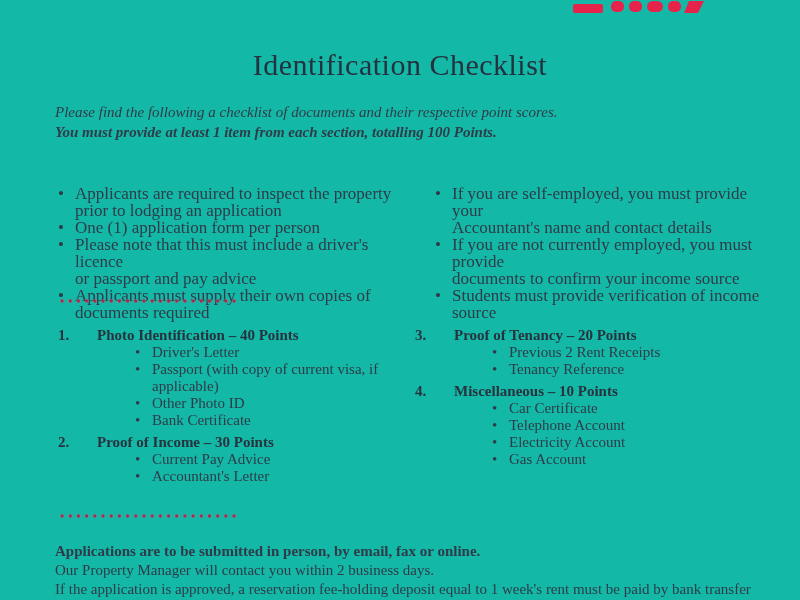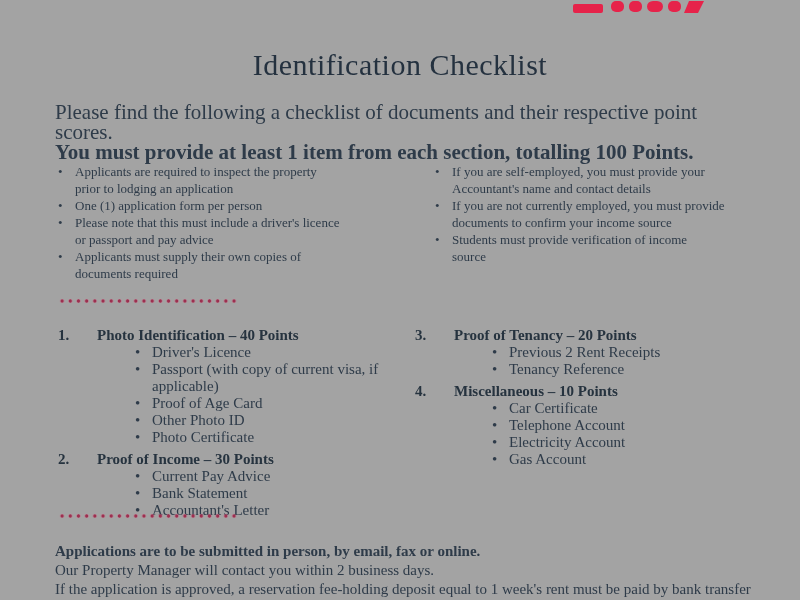--- a/index.html
+++ b/index.html
@@ -3,46 +3,46 @@
 <meta charset="utf-8">
 <style>
   html, body { margin: 0; padding: 0; }
   body {
     width: 800px; height: 600px;
     background: #ffffff;
     overflow: hidden;
     font-family: "Liberation Serif", serif;
     color: #2e3b49;
   }
-  .page { position: relative; width: 800px; height: 600px; background: #a3a3a3; }
+  .page { position: relative; width: 800px; height: 600px; background: #14b8a6; }
 
   
   .logo {
     position: absolute; top: 0; right: 87px;
     width: 140px; height: 13px; overflow: hidden;
   }
 
   .title {
     position: absolute; top: 48px; left: 0; width: 100%;
     text-align: center;
     font-size: 30px; font-weight: 500; letter-spacing: 0.5px;
     color: #24313f;
   }
 
   .intro {
     position: absolute; top: 102px; left: 55px; width: 700px;
-    font-size: 21px; line-height: 20px;
+    font-size: 15px; line-height: 20px; font-style: italic;
   }
   .intro .bold { font-weight: bold; }
 
   .notes {
     position: absolute; top: 163px; left: 55px;
     display: flex;
   }
-  .notes-col { font-size: 13px; line-height: 17px; }
+  .notes-col { font-size: 17px; line-height: 17px; margin-top: 22px; }
   .notes-col.left  { width: 365px; }
   .notes-col.right { width: 330px; margin-left: 12px; }
   ul.bullets { list-style: none; margin: 0; padding: 0; }
   ul.bullets li {
     position: relative; padding-left: 20px;
     white-space: pre-line;
   }
   ul.bullets li::before {
     content: "\2022";
     position: absolute; left: 3px; top: 0;
@@ -135,35 +135,33 @@
 
   <div class="sections">
 
     <div class="sections-col left">
       <div class="sec">
         <div class="sec-head">
           <span class="sec-num">1.</span>
           <span>Photo Identification – 40 Points</span>
         </div>
         <ul class="sub">
-          <li>Driver's Licence</li>
+          <li>Driver's Letter</li>
           <li>Passport (with copy of current visa, if applicable)</li>
-          <li>Proof of Age Card</li>
           <li>Other Photo ID</li>
-          <li>Photo Certificate</li>
+          <li>Bank Certificate</li>
         </ul>
       </div>
       <div class="sec">
         <div class="sec-head">
           <span class="sec-num">2.</span>
           <span>Proof of Income – 30 Points</span>
         </div>
         <ul class="sub">
           <li>Current Pay Advice</li>
-          <li>Bank Statement</li>
           <li>Accountant's Letter</li>
         </ul>
       </div>
     </div>
 
     <div class="sections-col right">
       <div class="sec">
         <div class="sec-head">
           <span class="sec-num">3.</span>
           <span>Proof of Tenancy – 20 Points</span>

